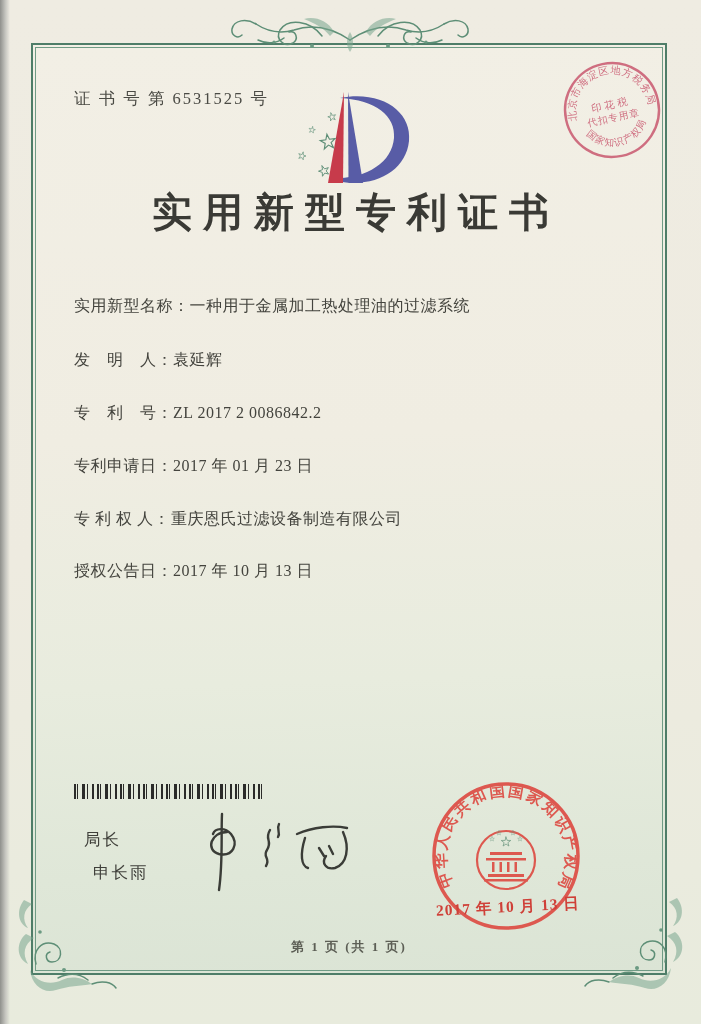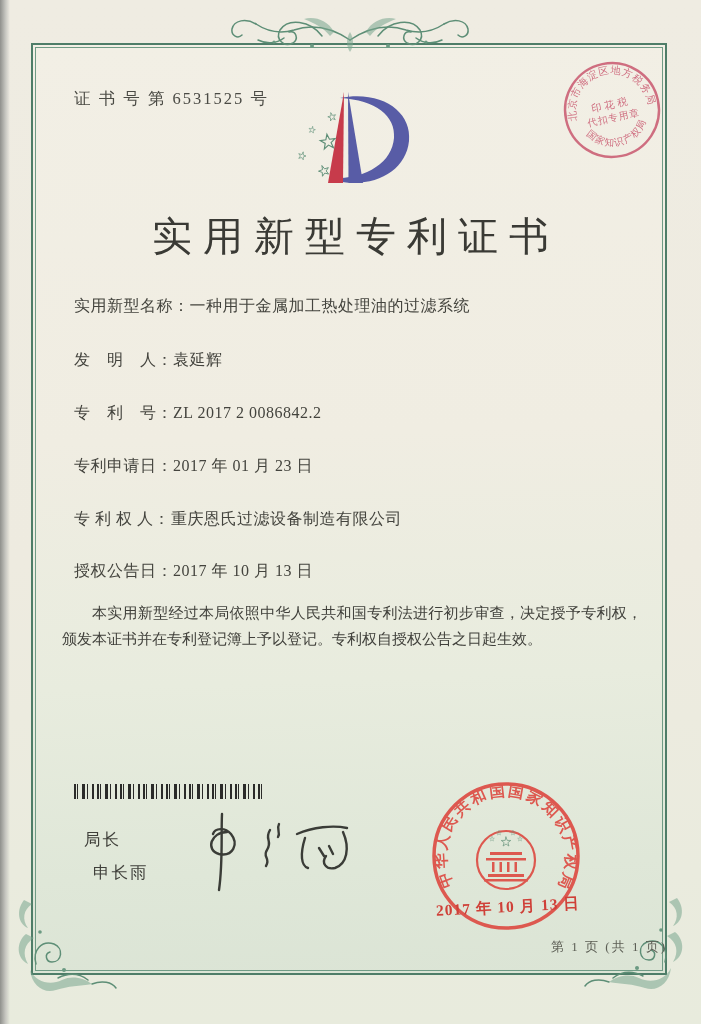--- a/index.html
+++ b/index.html
@@ -10,40 +10,40 @@
   }
   .scan-edge{position:absolute;left:0;top:0;width:10px;height:1024px;
     background:linear-gradient(90deg,#8f908c 0%,#c6c6c0 55%,rgba(230,228,220,0) 100%);}
   .frame{position:absolute;left:31px;top:43px;width:636px;height:932px;
     border:2.5px solid #4e7d68;
     background:linear-gradient(178deg,#f2efe5 0%,#f0ede2 42%,#e8ecde 68%,#dfe7d8 88%,#dbe4d5 100%);
     box-sizing:border-box;}
   .frame-inner{position:absolute;inset:2px;border:1px solid #6f9b85;}
   .abs{position:absolute;}
   .cert-no{left:74px;top:88px;font-size:16.5px;letter-spacing:2px;color:#4b4b45;}
-  .title{left:0;right:0;top:209px;text-align:center;font-size:40px;font-weight:400;
+  .title{left:0;right:0;top:185px;text-align:center;font-size:40px;font-weight:700;
     color:#3a3a35;letter-spacing:11px;text-indent:11px;}
   .field{left:74px;font-size:16px;color:#44443e;letter-spacing:.5px;white-space:nowrap;}
   .field .lbl{display:inline-block;min-width:97px;}
   .paras{left:62px;top:600px;width:580px;font-size:15px;line-height:26px;
     color:#40403b;text-align:justify;}
   .paras p{margin:0;text-indent:2em;}
   .barcode{left:74px;top:784px;width:190px;height:15px;
     background:repeating-linear-gradient(90deg,#2b2b29 0 2px,transparent 2px 3px,#2b2b29 3px 4px,transparent 4px 8px,#2b2b29 8px 11px,transparent 11px 13px,#2b2b29 13px 14px,transparent 14px 18px,#2b2b29 18px 20px,transparent 20px 23px);}
   .signer-role{left:84px;top:829px;font-size:16.5px;color:#3f3f3a;letter-spacing:2px;
     font-family:Liberation Sans, sans-serif;}
   .signer-name{left:84px;top:862px;font-size:16.5px;color:#3f3f3a;letter-spacing:2px;
     font-family:"Liberation Sans","DejaVu Sans",sans-serif;margin-left:9px;}
   .sig{left:175px;top:806px;}
   .tax-stamp{left:561px;top:59px;transform:rotate(-12deg);opacity:.85;}
   .seal{left:426px;top:776px;opacity:.88;}
   .seal-date{left:436px;top:897px;font-size:15.5px;color:#cf4038;letter-spacing:1px;
     transform:rotate(-3deg);font-weight:600;}
-  .footer{left:31px;top:938px;width:636px;text-align:right;font-size:13px;
-    color:#5c5e55;letter-spacing:2px;}
+  .footer{left:31px;top:938px;width:636px;text-align:center;font-size:13px;
+    color:#5c5e55;letter-spacing:2px;font-weight:bold;}
   svg{display:block;overflow:visible;}
   .orn path,.orn circle{stroke:#5d8e76;fill:none;stroke-width:1.5;stroke-linecap:round;}
   .orn .lf{fill:#79a58e;fill-opacity:.55;stroke:none;}
   .orn .dot{fill:#6b9a82;stroke:none;}
 </style>
 </head>
 <body>
 
 <div class="scan-edge"></div>
 
@@ -132,21 +132,20 @@
   <span class="lbl">专利申请日：</span><span>2017 年 01 月 23 日</span>
 </div>
 <div class="abs field" style="top:509px">
   <span class="lbl">专 利 权 人：</span><span>重庆恩氏过滤设备制造有限公司</span>
 </div>
 <div class="abs field" style="top:561px">
   <span class="lbl">授权公告日：</span><span>2017 年 10 月 13 日</span>
 </div>
 
 <div class="abs paras">
-  <p>本实用新型经过本局依照中华人民共和国专利法进行初步审查，决定授予专利权，颁发本证书并在专利登记簿上予以登记。专利权自授权公告之日起生效。</p>
 </div>
 
 <div class="abs barcode"></div>
 
 <div class="abs signer-role">局长</div>
 <div class="abs signer-name">申长雨</div>
 
 <svg class="abs sig" width="200" height="90" viewBox="0 0 200 90">
   <g fill="none" stroke="#3a3c37" stroke-width="2.4" stroke-linecap="round">
     <path d="M52 26 C36 26 30 44 44 48 C58 51 64 38 56 28 C50 21 40 22 38 28"></path>

